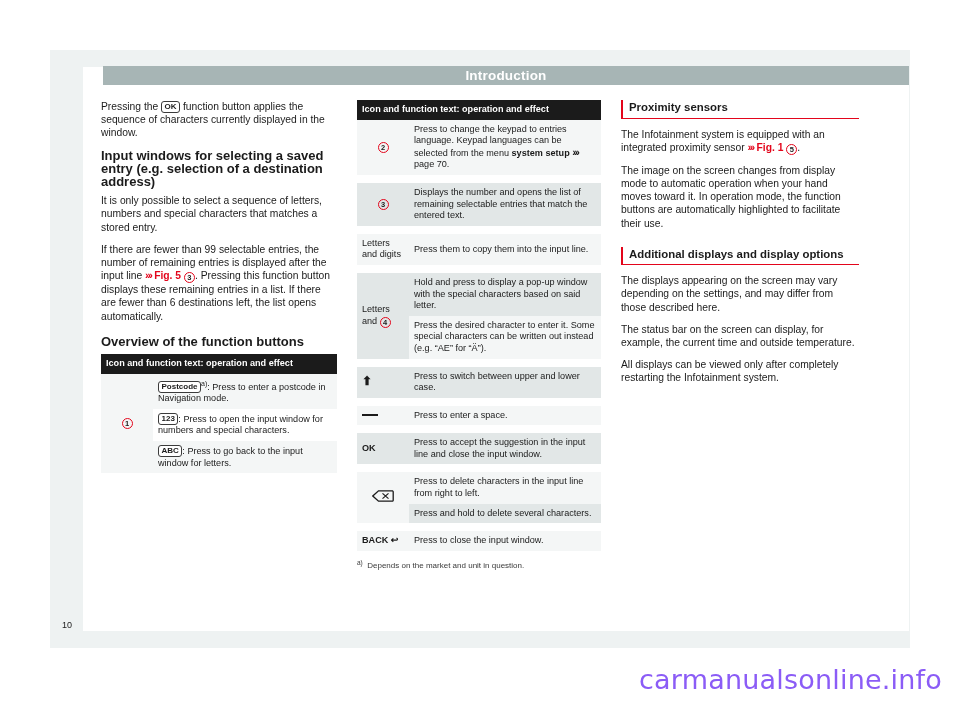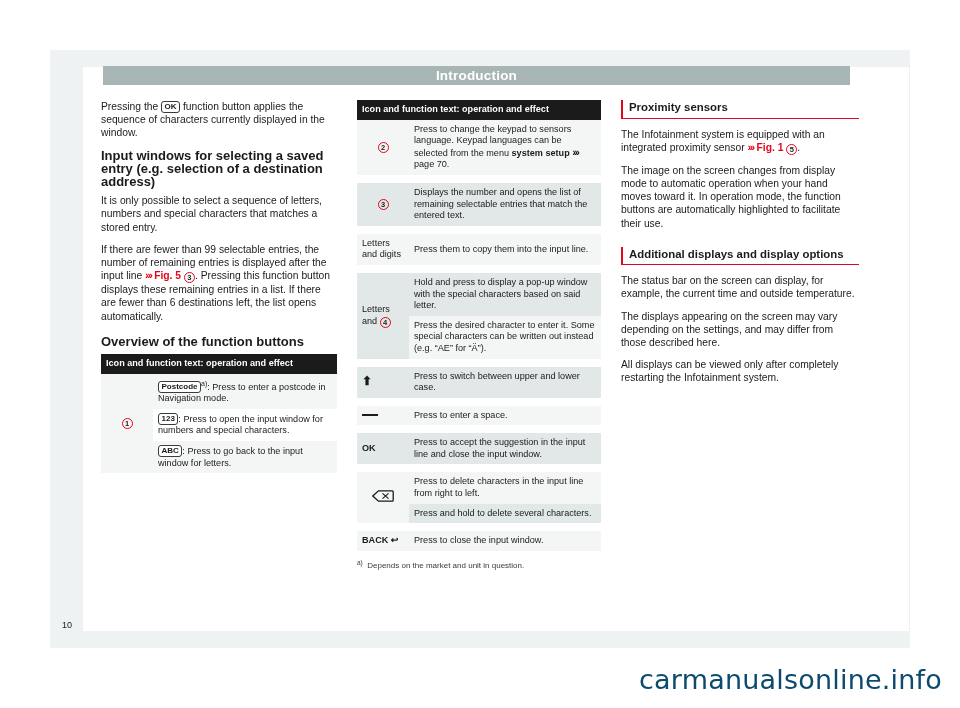--- a/index.html
+++ b/index.html
@@ -23,21 +23,21 @@
     position:absolute;
     left:83px; top:67px;
     width:826px; height:564px;
     background:#ffffff;
   }
 
   
   #header-bar {
     position:absolute;
     left:103px; top:66px;
-    width:747px; height:19px;
+    width:806px; height:19px;
     background:#a7b5b5;
     color:#ffffff;
     font-size:13.5px;
     font-weight:bold;
     letter-spacing:.2px;
     display:flex; align-items:center; justify-content:center;
   }
 
   
   .col {
@@ -163,21 +163,21 @@
     color:#1b1b1b;
   }
 
   
   #watermark {
     position:absolute;
     left:0; top:664px; width:960px;
     text-align:right;
     padding-right:18px;
     font-size:27px;
-    color:#0c4a6e;
+    color:#8b5cf6;
     font-family:"DejaVu Sans", sans-serif;
     letter-spacing:.2px;
   }
 </style>
 </head>
 <body>
 
 <div id="page-outer"></div>
 <div id="page-inner"></div>
 
@@ -229,21 +229,21 @@
   <table class="tbl" style="margin-top:0;">
     <tbody>
         <tr>
           <td class="tbl-head" colspan="2">Icon and function text: operation and effect</td>
         </tr>
 
     <tr>
       <td class="c-icon row-a">
         <span class="circ">2</span>
       </td>
-      <td class="row-a"><span>Press to change the keypad to sensors language. Keypad languages can be selected from the menu </span><span class="bold">system setup</span>&nbsp;<span class="arrows-blk">›››</span><span> page 70.</span></td>
+      <td class="row-a"><span>Press to change the keypad to entries language. Keypad languages can be selected from the menu </span><span class="bold">system setup</span>&nbsp;<span class="arrows-blk">›››</span><span> page 70.</span></td>
     </tr>
     <tr>
           <td class="sep" colspan="2"></td>
         </tr>
 
     <tr>
       <td class="c-icon row-b">
         <span class="circ">3</span>
       </td>
       <td class="row-b">Displays the number and opens the list of remaining selectable entries that match the entered text.</td>
@@ -333,19 +333,19 @@
 <div class="col" id="col-right">
 
   <h2 class="sec-head">Proximity sensors</h2>
 
   <p class="body"><span>The Infotainment system is equipped with an integrated proximity sensor </span><span class="arrows">›››</span>&nbsp;<span class="ref">Fig. 1</span>&nbsp;<span class="circ">5</span><span>.</span></p>
 
   <p class="body">The image on the screen changes from display mode to automatic operation when your hand moves toward it. In operation mode, the function buttons are automatically highlighted to facilitate their use.</p>
 
   <h2 class="sec-head second">Additional displays and display options</h2>
 
+  <p class="body">The displays appearing on the screen may vary depending on the settings, and may differ from those described here.</p>
   <p class="body">The status bar on the screen can display, for example, the current time and outside temperature.</p>
-  <p class="body">The displays appearing on the screen may vary depending on the settings, and may differ from those described here.</p>
   <p class="body">All displays can be viewed only after completely restarting the Infotainment system.</p>
 </div>
 
 <div id="page-number">10</div>
 <div id="watermark">carmanualsonline.info</div>
 
 </body></html>

